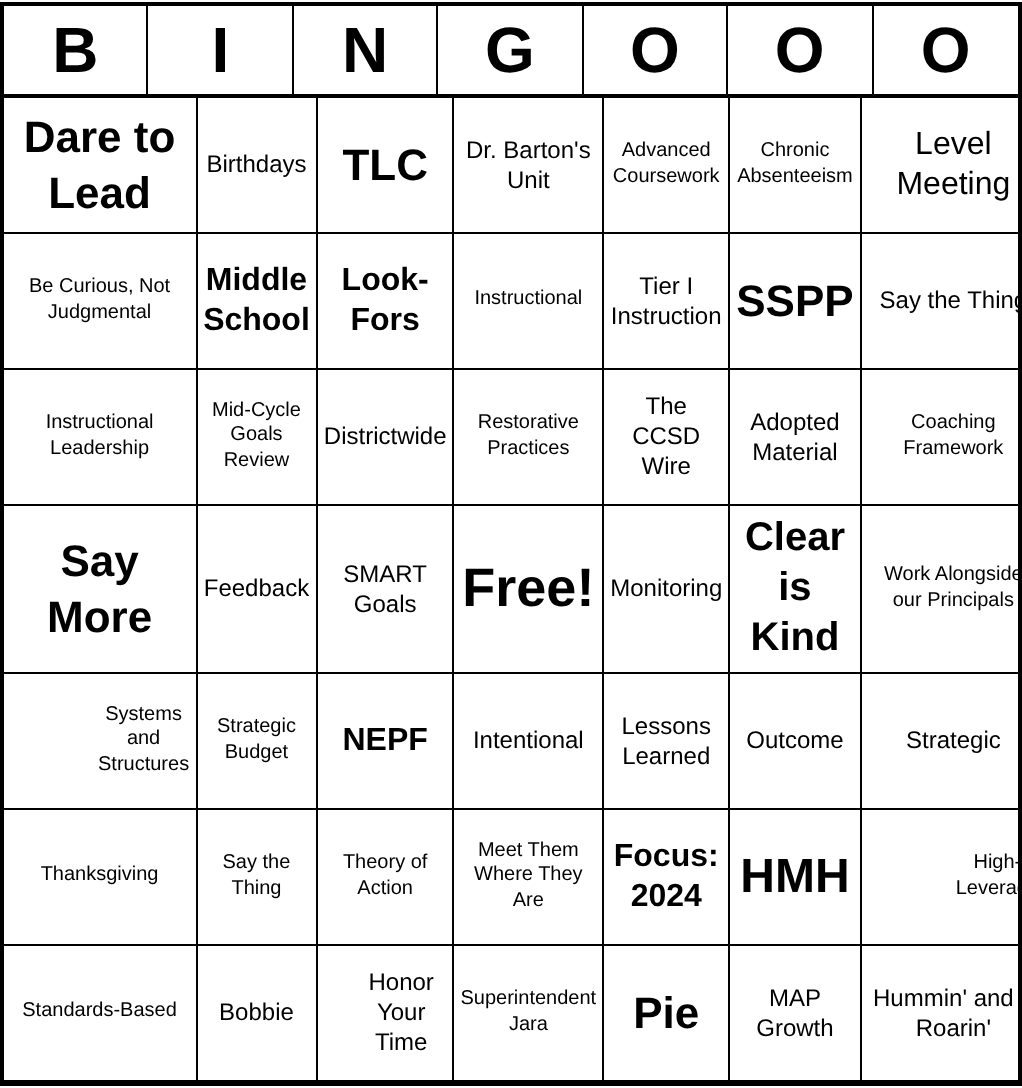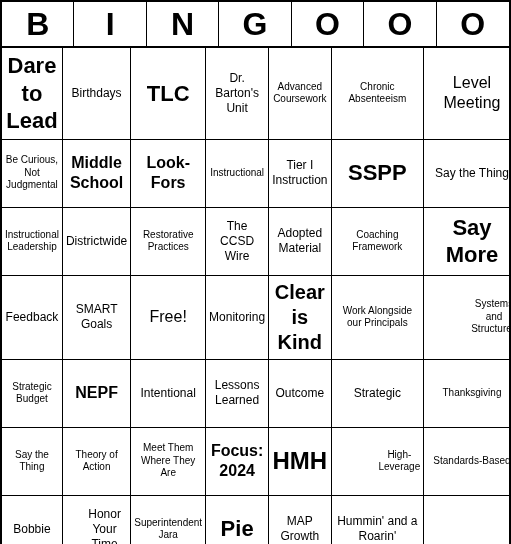--- a/index.html
+++ b/index.html
@@ -100,20 +100,23 @@
       <div class="cell">
         <span style="font-size: 22px; font-weight: bold; line-height: 1.25;">SSPP</span>
       </div>
       <div class="cell">
         <span style="font-size: 12px; font-weight: normal; line-height: 1.25;">Say the Thing</span>
       </div>
       <div class="cell">
         <span style="font-size: 10px; font-weight: normal; line-height: 1.25;">Instructional Leadership</span>
       </div>
       <div class="cell">
+        <span style="font-size: 10px; font-weight: normal; line-height: 1.25;">Mid-Cycle Goals Review</span>
+      </div>
+      <div class="cell">
         <span style="font-size: 12px; font-weight: normal; line-height: 1.25;">Districtwide</span>
       </div>
       <div class="cell">
         <span style="font-size: 10px; font-weight: normal; line-height: 1.25;">Restorative Practices</span>
       </div>
       <div class="cell">
         <span style="font-size: 12px; font-weight: normal; line-height: 1.25;">The CCSD Wire</span>
       </div>
       <div class="cell">
         <span style="font-size: 12px; font-weight: normal; line-height: 1.25;">Adopted Material</span>
@@ -124,21 +127,21 @@
       <div class="cell">
         <span style="font-size: 22px; font-weight: bold; line-height: 1.25;">Say More</span>
       </div>
       <div class="cell">
         <span style="font-size: 12px; font-weight: normal; line-height: 1.25;">Feedback</span>
       </div>
       <div class="cell">
         <span style="font-size: 12px; font-weight: normal; line-height: 1.25;">SMART Goals</span>
       </div>
       <div class="cell">
-        <span style="font-size: 16px; font-weight: normal; line-height: 1.25;">Free!</span>
+        <span style="font-size: 27px; font-weight: bold; line-height: 1.25;">Free!</span>
       </div>
       <div class="cell">
         <span style="font-size: 12px; font-weight: normal; line-height: 1.25;">Monitoring</span>
       </div>
       <div class="cell">
         <span style="font-size: 20px; font-weight: bold; line-height: 1.25;">Clear is Kind</span>
       </div>
       <div class="cell">
         <span style="font-size: 10px; font-weight: normal; line-height: 1.25;">Work Alongside our Principals</span>
       </div>

